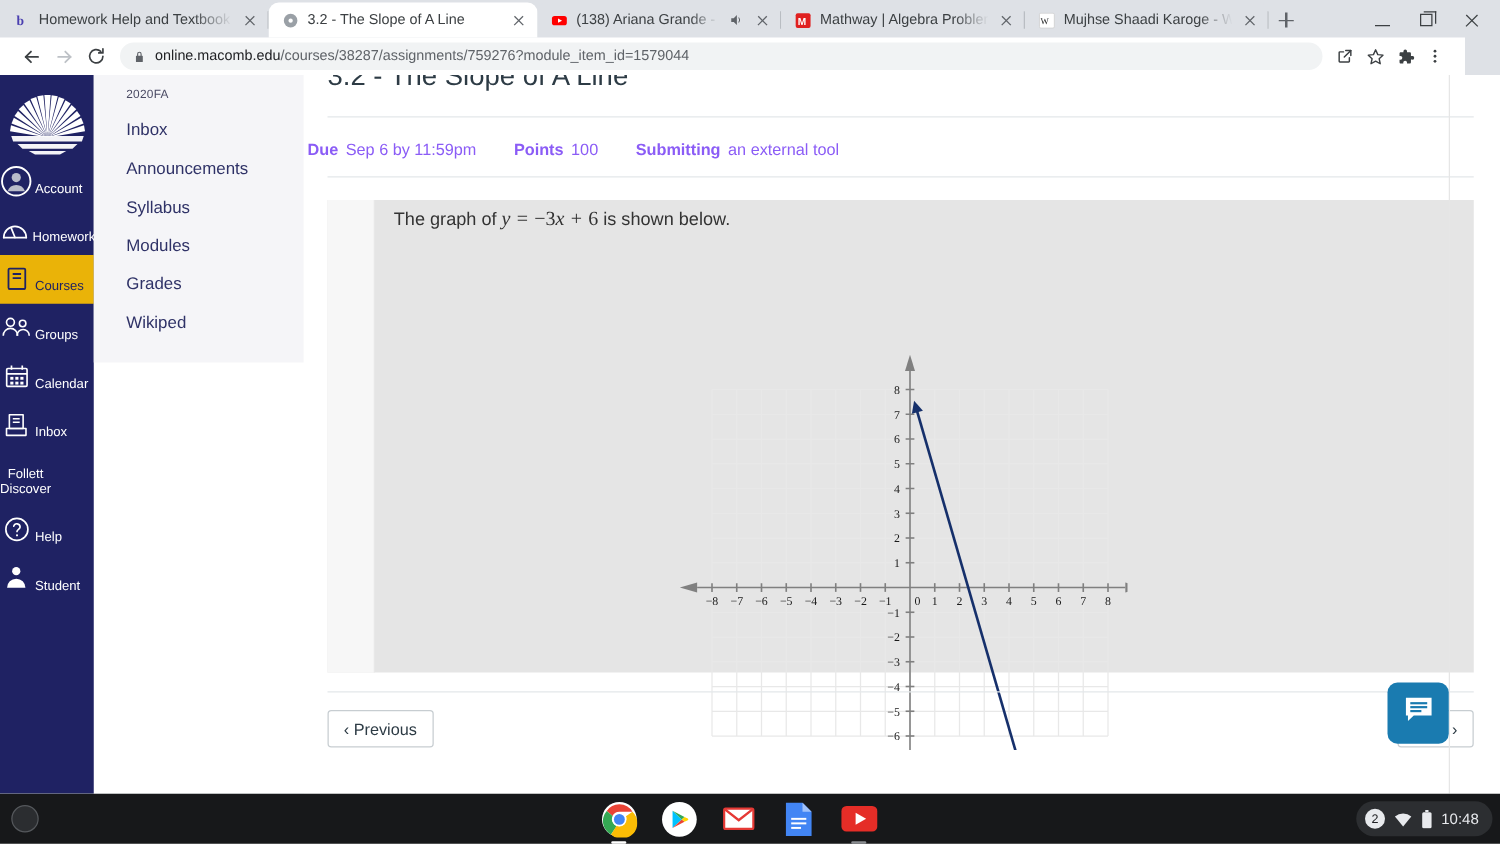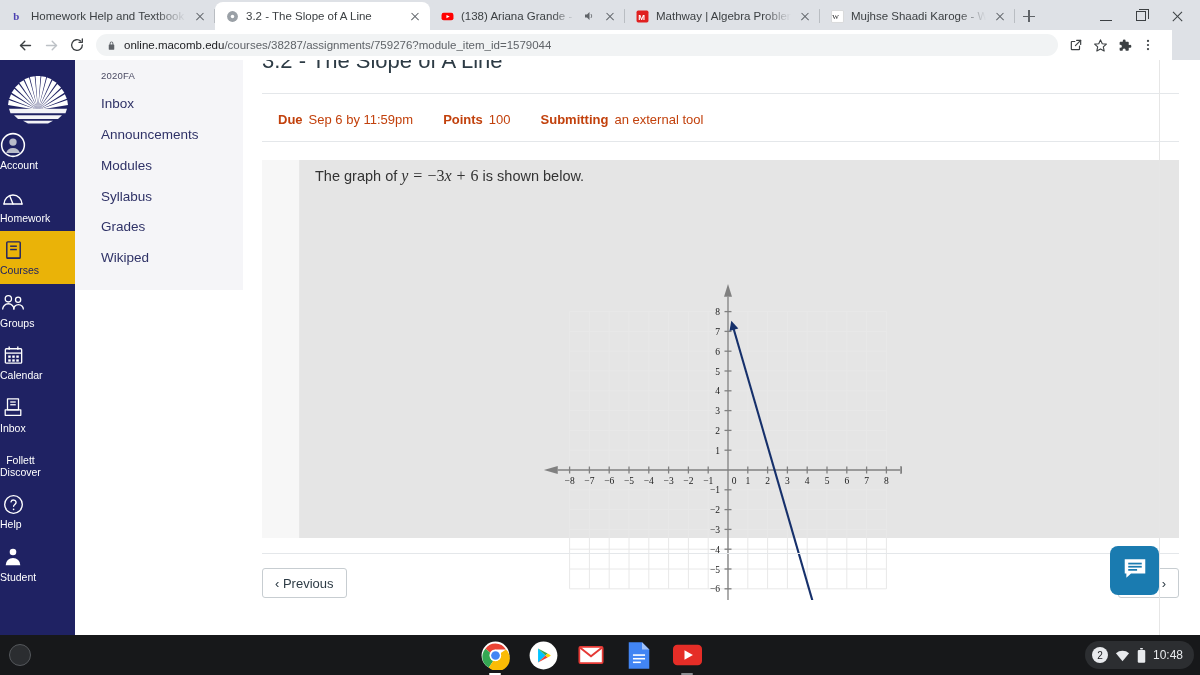--- a/index.html
+++ b/index.html
@@ -77,22 +77,22 @@
   #page { position:absolute; left:0; top:60px; width:1200px; height:575px; background:#ffffff; overflow:hidden; }
 
   
   #global-nav {
     position:absolute; left:0; top:0; width:75px; height:575px;
     background:#1f2263; color:#ffffff;
     display:flex; flex-direction:column; align-items:center;
   }
   #mcc-logo { width:62px; height:58px; margin-top:8px; }
   .gnav-item {
-    width:75px; padding:6px 0 7px; display:flex; flex-direction:column;
-    align-items:flex-start; gap:2px; font-size:10.5px; line-height:1.1; text-align:center;
+    width:75px; padding:6px 0 7px; display:flex; flex-direction:row;
+    align-items:flex-end; gap:2px; font-size:10.5px; line-height:1.1; text-align:center;
   }
   .gnav-item.selected { background:#eab308; color:#1f2263; }
   .gnav-ico { width:26px; height:26px; display:flex; align-items:center; justify-content:center; }
   .gnav-label { white-space:pre-line; }
 
   
   #course-nav {
     position:absolute; left:75px; top:0; width:168px; height:230px;
     background:#f5f5f8;
     padding:10px 0 0 26px;
@@ -106,21 +106,21 @@
   #content { position:absolute; left:243px; top:0; width:957px; height:575px; background:#ffffff; }
   #assignment-title {
     position:absolute; left:19px; top:-12px; font-size:22px; color:#2d3b45;
     font-weight:400; white-space:nowrap;
   }
   .hr { position:absolute; left:19px; width:917px; height:1px; background:#e4e7ea; }
   #hr1 { top:33px; }
   #hr2 { top:81px; }
   #hr3 { top:493px; }
   #meta-row {
-    position:absolute; left:35px; top:52px; font-size:13px; color:#c2410c;
+    position:absolute; left:3px; top:52px; font-size:13px; color:#8b5cf6;
     display:flex; align-items:center; gap:6px;
   }
   #meta-row b { font-weight:700; }
   .meta-gap { display:inline-block; width:18px; }
 
   
   #tool-frame { position:absolute; left:19px; top:100px; width:917px; height:378px; background:#e5e5e5; }
   #tool-rail { position:absolute; left:0; top:0; width:38px; height:378px; background:#f7f7f7; border-right:1px solid #e8e8e8; }
   #problem-text { position:absolute; left:53px; top:7px; font-size:14.5px; color:#333333; }
   .mathvar { font-family:"Liberation Serif", serif; font-style:italic; font-size:16px; }
@@ -430,22 +430,22 @@
             </svg>
         </span>
         <span class="gnav-label">Student</span>
       </div>
     </div>
 
     <div id="course-nav">
       <div id="term-label">2020FA</div>
       <div class="cnav-item">Inbox</div>
       <div class="cnav-item">Announcements</div>
+      <div class="cnav-item">Syllabus</div>
       <div class="cnav-item">Modules</div>
-      <div class="cnav-item">Syllabus</div>
       <div class="cnav-item">Grades</div>
       <div class="cnav-item">Wikiped</div>
     </div>
 
     <div id="content">
       <div id="assignment-title">3.2 - The Slope of A Line</div>
       <div class="hr" id="hr1"></div>
 
       <div id="meta-row">
         <b>Due</b>

